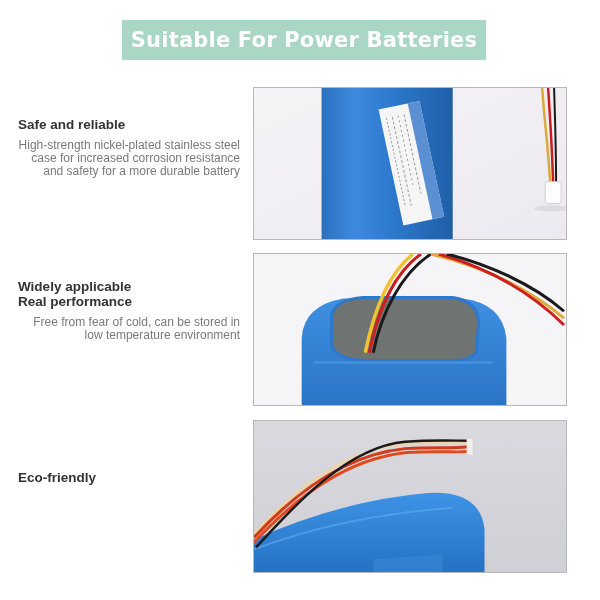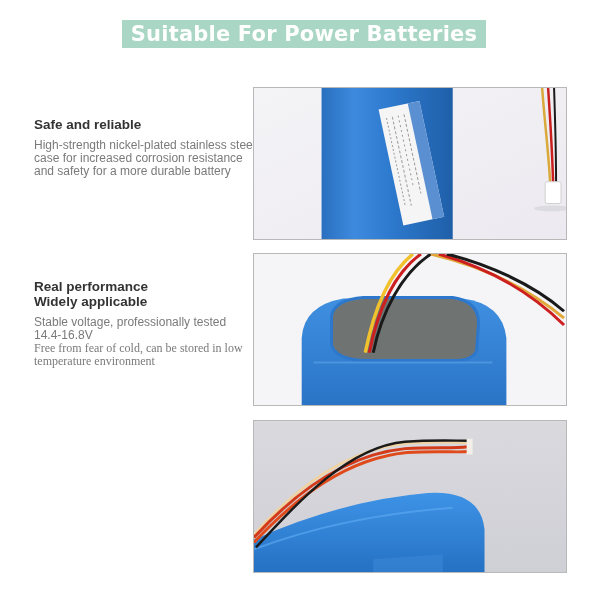--- a/index.html
+++ b/index.html
@@ -1,36 +1,36 @@
 <!DOCTYPE html>
 <html><head>
   <meta charset="utf-8">
   <style>
     * { margin: 0; padding: 0; box-sizing: border-box; }
     html, body { width: 600px; height: 600px; background: #ffffff; overflow: hidden; }
     body { position: relative; font-family: "Liberation Sans", sans-serif; }
 
     .banner {
-      position: absolute; left: 122px; top: 20px; width: 364px; height: 28px;
+      position: absolute; left: 122px; top: 20px; width: 364px; height: 40px;
       background: #a9d6c5;
       display: flex; align-items: center; justify-content: center;
     }
     .banner-text {
       color: #ffffff; font-family: "DejaVu Sans", sans-serif; font-weight: bold;
       font-size: 21px; letter-spacing: 0.2px;
     }
 
     .feature {
-      position: absolute; left: 34px; width: 222px;
+      position: absolute; left: 18px; width: 222px;
     }
     .feature .title {
       color: #333333; font-size: 13.5px; font-weight: bold; line-height: 15px;
     }
     .feature .desc {
-      color: #7a7a7a; font-size: 12px; line-height: 13px; margin-top: 7px;
+      color: #7a7a7a; font-size: 12px; line-height: 13px; margin-top: 7px; text-align: right;
     }
     .feature .desc + .desc { margin-top: 0; font-family: Liberation Serif, serif; }
 
     .photo {
       position: absolute; left: 253px; width: 314px; height: 153px;
       border: 1px solid #b8b8b8; overflow: hidden;
     }
     .photo svg { display: block; width: 100%; height: 100%; }
   </style>
 </head>
@@ -71,23 +71,22 @@
     </g>
     <path d="M290 0 C 292 30, 296 60, 298 95" stroke="#d9a93a" stroke-width="2.5" fill="none"></path>
     <path d="M296 0 C 298 30, 300 60, 301 95" stroke="#c81e1e" stroke-width="2.5" fill="none"></path>
     <path d="M302 0 C 303 30, 304 60, 304 95" stroke="#1a1a1a" stroke-width="2" fill="none"></path>
     <rect x="293" y="95" width="16" height="22" rx="2" fill="#ffffff" stroke="#cfcfcf"></rect>
     <ellipse cx="300" cy="122" rx="18" ry="3" fill="#dcdbe0"></ellipse>
   </svg>
 </div>
 
 <div class="feature" style="top:279px;">
+  <div class="title">Widely applicable</div>
   <div class="title">Real performance</div>
-  <div class="title">Widely applicable</div>
-  <div class="desc">Stable voltage, professionally tested 14.4-16.8V</div>
   <div class="desc">Free from fear of cold, can be stored in low temperature environment</div>
 </div>
 
 <div class="photo" style="top:253px;">
   <svg viewBox="0 0 314 153" preserveAspectRatio="none">
     <defs>
       <linearGradient id="cyl2" x1="0" y1="0" x2="0" y2="1">
         <stop offset="0" stop-color="#3f8fe0"></stop>
         <stop offset="1" stop-color="#2a74c6"></stop>
       </linearGradient>
@@ -100,20 +99,21 @@
     <path d="M112 100 C 120 60, 135 20, 160 0" stroke="#f2c12e" stroke-width="3.5" fill="none"></path>
     <path d="M116 100 C 124 60, 140 20, 168 0" stroke="#cc1f1f" stroke-width="3" fill="none"></path>
     <path d="M120 100 C 128 60, 148 20, 178 0" stroke="#1a1a1a" stroke-width="3" fill="none"></path>
     <path d="M178 0 C 220 10, 270 30, 312 65" stroke="#e0a93a" stroke-width="3" fill="none"></path>
     <path d="M186 0 C 228 12, 274 34, 312 72" stroke="#cc1f1f" stroke-width="3" fill="none"></path>
     <path d="M194 0 C 234 10, 280 30, 312 58" stroke="#1a1a1a" stroke-width="3" fill="none"></path>
   </svg>
 </div>
 
 <div class="feature" style="top:470px;">
+  <div class="title">Eco-friendly</div>
 </div>
 
 <div class="photo" style="top:420px;">
   <svg viewBox="0 0 314 153" preserveAspectRatio="none">
     <defs>
       <linearGradient id="bg3" x1="0" y1="0" x2="0" y2="1">
         <stop offset="0" stop-color="#d9d9de"></stop>
         <stop offset="1" stop-color="#cfcfd6"></stop>
       </linearGradient>
       <linearGradient id="cyl3" x1="0" y1="0" x2="0" y2="1">

